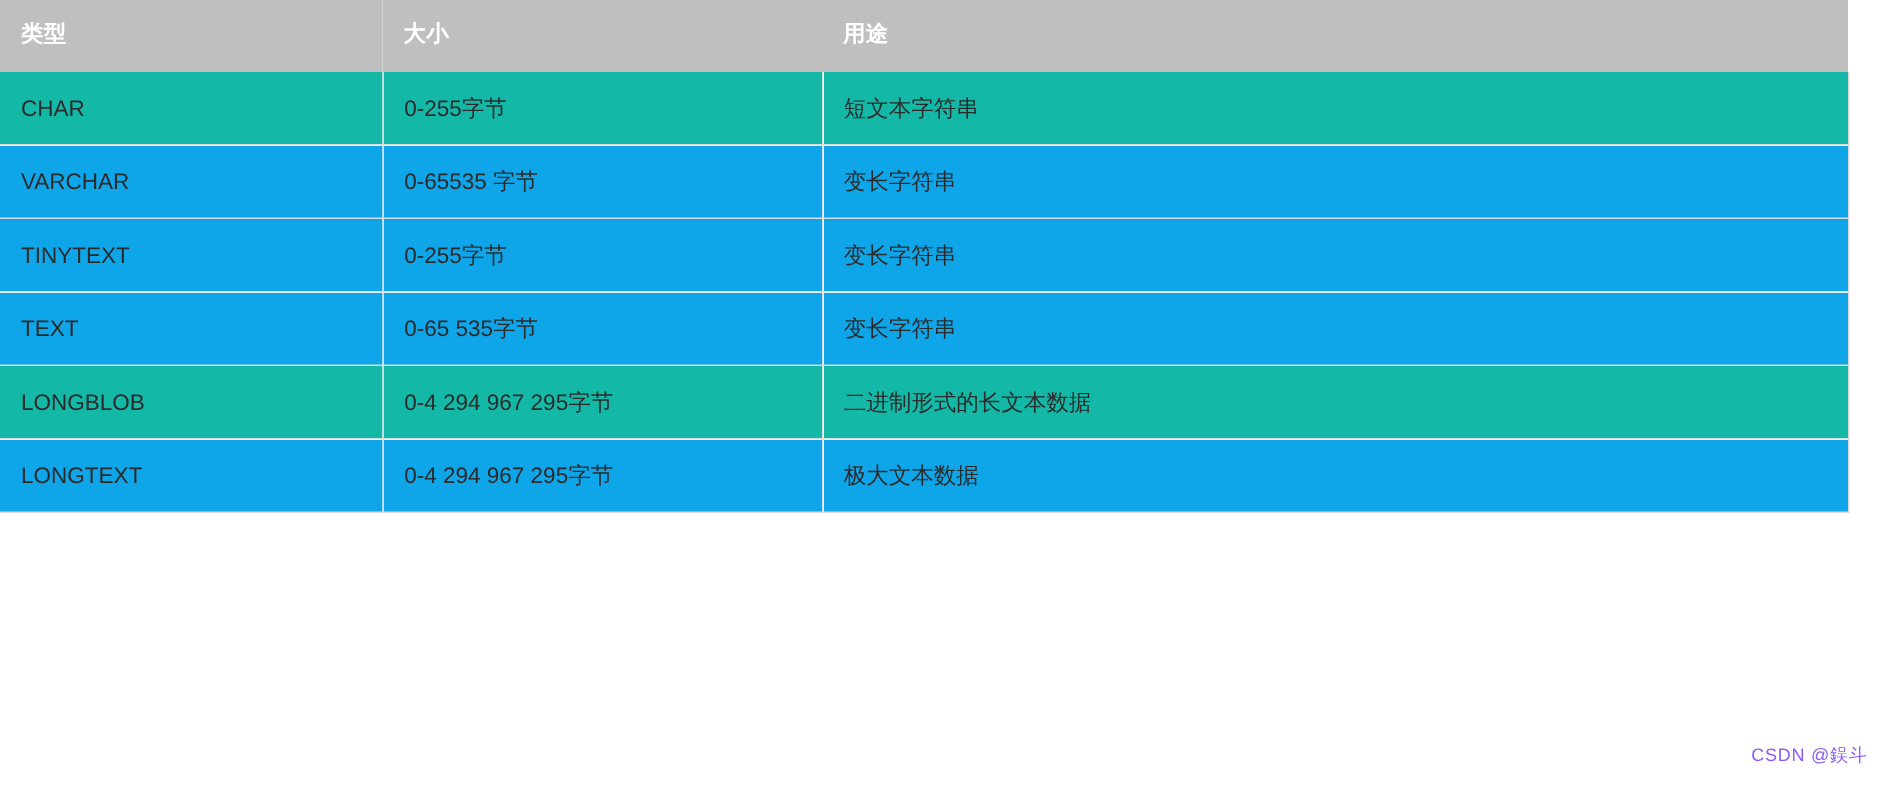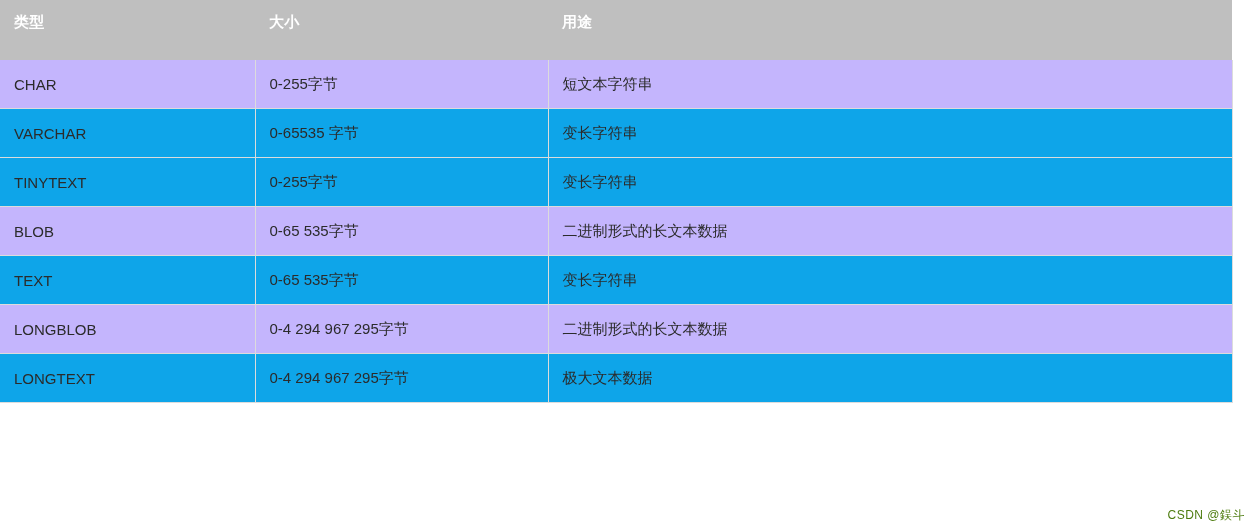--- a/index.html
+++ b/index.html
@@ -33,21 +33,21 @@
   .datatype-table col.c-size  { width: 293px; }
   .datatype-table col.c-usage { width: 684px; }
 
   .datatype-table thead th {
     background: #bfbfbf;
     color: #ffffff;
     font-weight: bold;
     font-size: 15px;
     text-align: left;
     height: 44px;
-    padding: 0 0 16px 14px;
+    padding: 0 0 4px 14px;
     vertical-align: middle;
     border: none;
     letter-spacing: 0.2px;
   }
 
   .datatype-table tbody td {
     height: 48px;
     padding: 0 0 0 14px;
     vertical-align: middle;
     font-size: 15px;
@@ -56,32 +56,32 @@
     border-bottom: 1px solid #dcdcdc;
     white-space: nowrap;
     overflow: hidden;
   }
 
   .datatype-table tbody td:last-child {
     border-right: 1px solid #dcdcdc;
   }
 
   .datatype-table tbody tr.row-odd td {
-    background: #c4b5fd;
+    background: #14b8a6;
   }
   .datatype-table tbody tr.row-even td {
     background: #0ea5e9;
   }
 
   .watermark {
     position: absolute;
     right: 8px;
-    bottom: 6px;
+    bottom: 18px;
     font-size: 12px;
-    color: #4d7c0f;
+    color: #8b5cf6;
     letter-spacing: 0.5px;
     white-space: nowrap;
     pointer-events: none;
   }
 </style>
 </head>
 <body>
 
 <div class="page">
 
@@ -107,25 +107,20 @@
       <tr class="row-even">
         <td>VARCHAR</td>
         <td>0-65535 字节</td>
         <td>变长字符串</td>
       </tr>
       <tr class="row-even">
         <td>TINYTEXT</td>
         <td>0-255字节</td>
         <td>变长字符串</td>
       </tr>
-      <tr class="row-odd">
-        <td>BLOB</td>
-        <td>0-65 535字节</td>
-        <td>二进制形式的长文本数据</td>
-      </tr>
       <tr class="row-even">
         <td>TEXT</td>
         <td>0-65 535字节</td>
         <td>变长字符串</td>
       </tr>
       <tr class="row-odd">
         <td>LONGBLOB</td>
         <td>0-4 294 967 295字节</td>
         <td>二进制形式的长文本数据</td>
       </tr>

